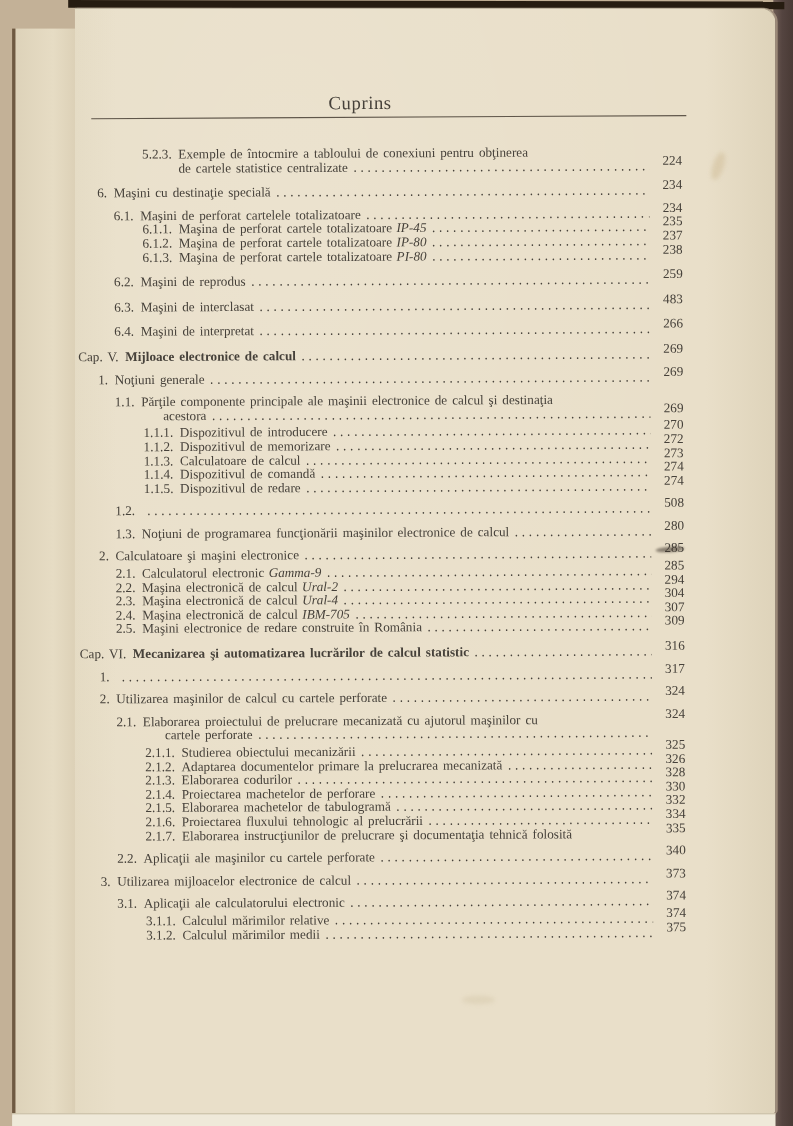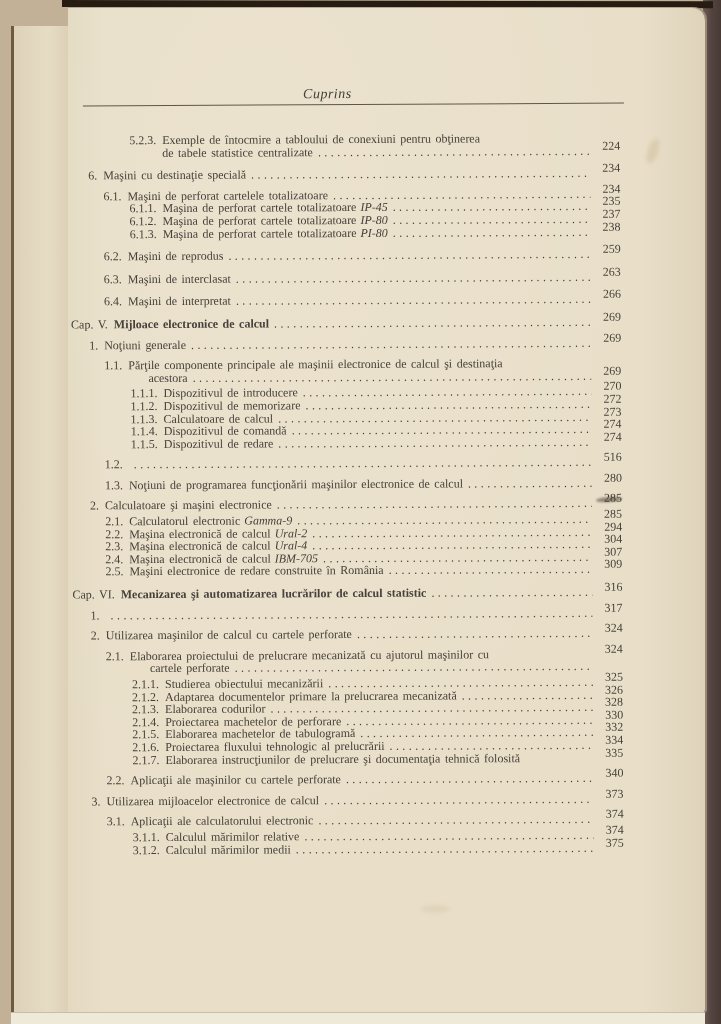--- a/index.html
+++ b/index.html
@@ -23,21 +23,21 @@
     background:
       radial-gradient(ellipse at 30% 20%, rgba(255,255,255,.10), rgba(0,0,0,0) 60%),
       linear-gradient(to right,#e4dac2 0%,var(--paper) 6%,var(--paper) 90%,#ded3ba 100%);
     border-top-right-radius:13px;border-bottom-right-radius:4px;
     box-shadow:2px 0 0 #9c8a79, 0 1px 0 rgba(60,45,30,.3) inset;}
   .bottom-strip{position:absolute;left:11px;right:16px;bottom:0;height:11px;
     background:var(--bottomstrip);border-top:1px solid #c8bda4;}
   
   .scan{position:absolute;left:0;top:0;width:721px;height:1024px;transform:rotate(-.3deg);transform-origin:360px 500px;}
   .header{position:absolute;left:85px;top:84px;width:541px;text-align:center;border-bottom:1px solid var(--rule);padding-bottom:2px;}
-  .header .word{display:inline-block;transform:translateX(-26px);font-style:italic;font-size:14px;letter-spacing:.5px;}
+  .header .word{display:inline-block;transform:translateX(-26px);font-size:17px;letter-spacing:.5px;}
   .toc{position:absolute;left:72px;top:133px;width:568px;font-size:12px;line-height:12.6px;word-spacing:1.5px;}
   .line{display:flex;align-items:baseline;}
   .body{flex:1;display:flex;align-items:baseline;margin-right:12px;min-width:0;}
   .num{margin-right:6px;white-space:nowrap;}
   .txt{white-space:nowrap;}
   .txt.b{font-weight:bold;}
   .machine{margin-left:4px;font-style:italic;white-space:nowrap;text-align:center;}
   .dots{flex:1;overflow:hidden;white-space:nowrap;margin-left:5px;}
   .dots::after{content:"......................................................................................................................";letter-spacing:3.4px;}
   .fillsp{flex:1;}
@@ -69,21 +69,21 @@
       <div class="line l3">
         <span class="body">
           <span class="num">5.2.3.</span>
           <span class="txt">Exemple de întocmire a tabloului de conexiuni pentru obţinerea</span>
           <span class="fillsp"></span>
         </span>
         <span class="pg"></span>
       </div>
       <div class="line l3c">
         <span class="body">
-          <span class="txt">de tabele statistice centralizate</span>
+          <span class="txt">de cartele statistice centralizate</span>
           <span class="dots"></span>
         </span>
         <span class="pg">224</span>
       </div>
       <div class="line l1 xl">
         <span class="body">
           <span class="num">6.</span>
           <span class="txt">Maşini cu destinaţie specială</span>
           <span class="dots"></span>
         </span>
@@ -131,21 +131,21 @@
           <span class="dots"></span>
         </span>
         <span class="pg">259</span>
       </div>
       <div class="line l2 xl">
         <span class="body">
           <span class="num">6.3.</span>
           <span class="txt">Maşini de interclasat</span>
           <span class="dots"></span>
         </span>
-        <span class="pg">263</span>
+        <span class="pg">483</span>
       </div>
       <div class="line l2 xl">
         <span class="body">
           <span class="num">6.4.</span>
           <span class="txt">Maşini de interpretat</span>
           <span class="dots"></span>
         </span>
         <span class="pg">266</span>
       </div>
       <div class="line l0 xl">
@@ -217,21 +217,21 @@
           <span class="txt">Dispozitivul de redare</span>
           <span class="dots"></span>
         </span>
         <span class="pg">274</span>
       </div>
       <div class="line l2 lg">
         <span class="body">
           <span class="num">1.2.</span>
           <span class="dots"></span>
         </span>
-        <span class="pg">516</span>
+        <span class="pg">508</span>
       </div>
       <div class="line l2 lg">
         <span class="body">
           <span class="num">1.3.</span>
           <span class="txt">Noţiuni de programarea funcţionării maşinilor electronice de calcul</span>
           <span class="dots"></span>
         </span>
         <span class="pg">280</span>
       </div>
       <div class="line l1 lg">

